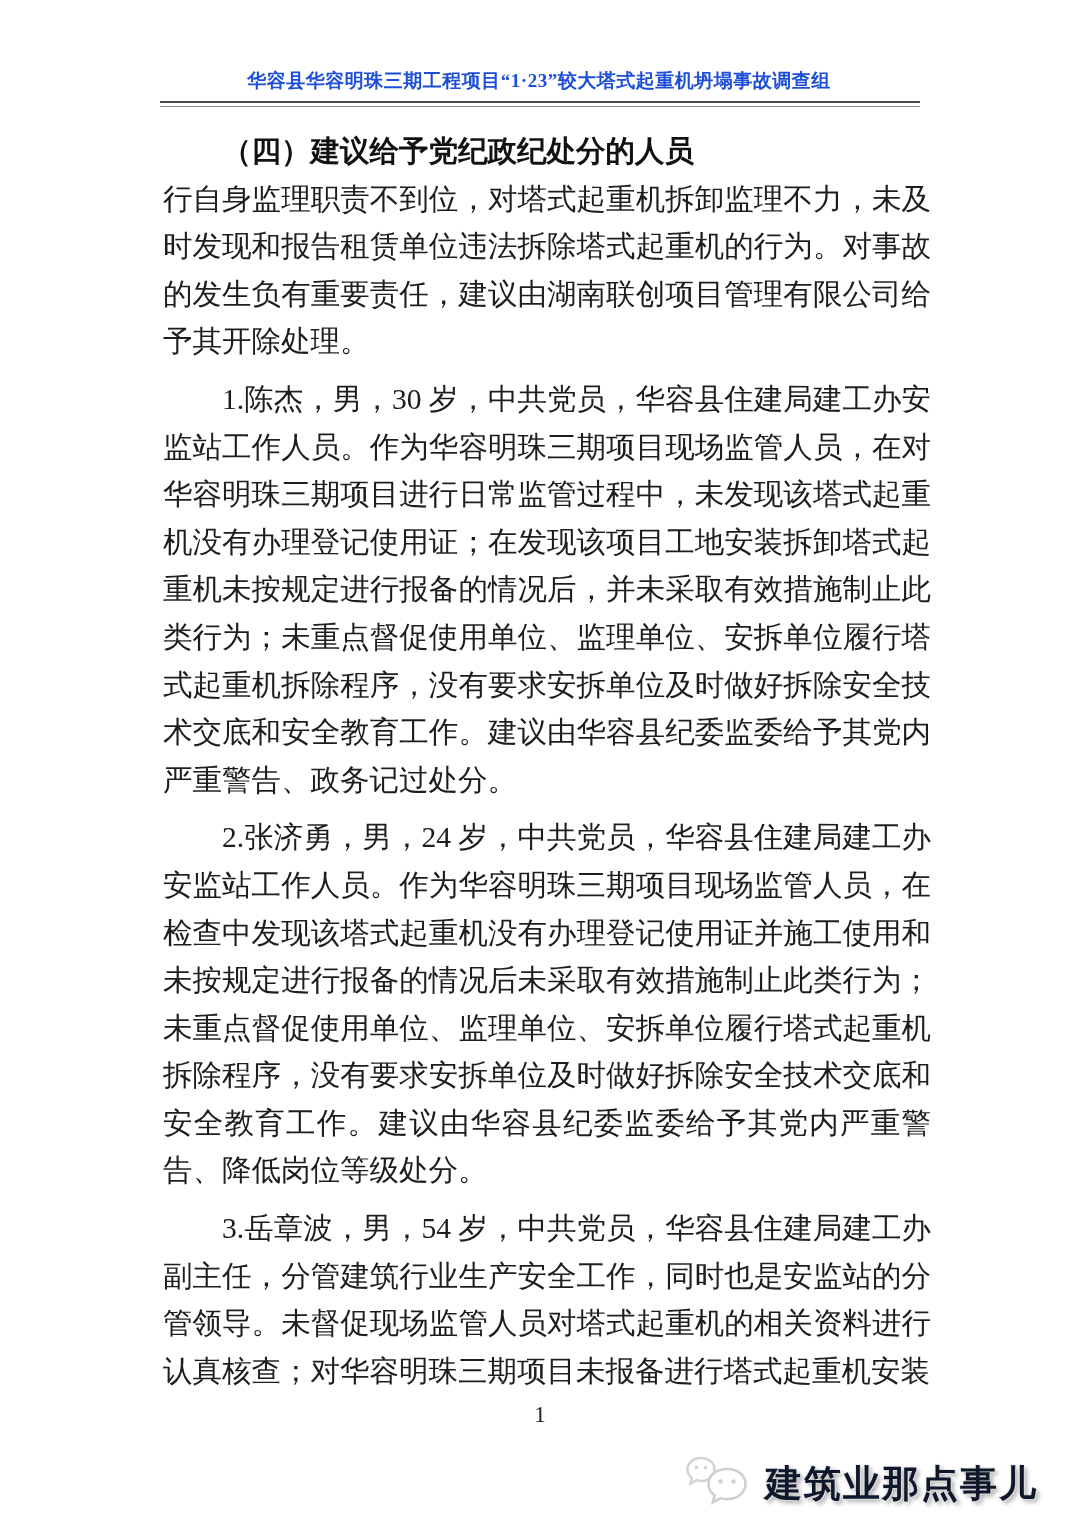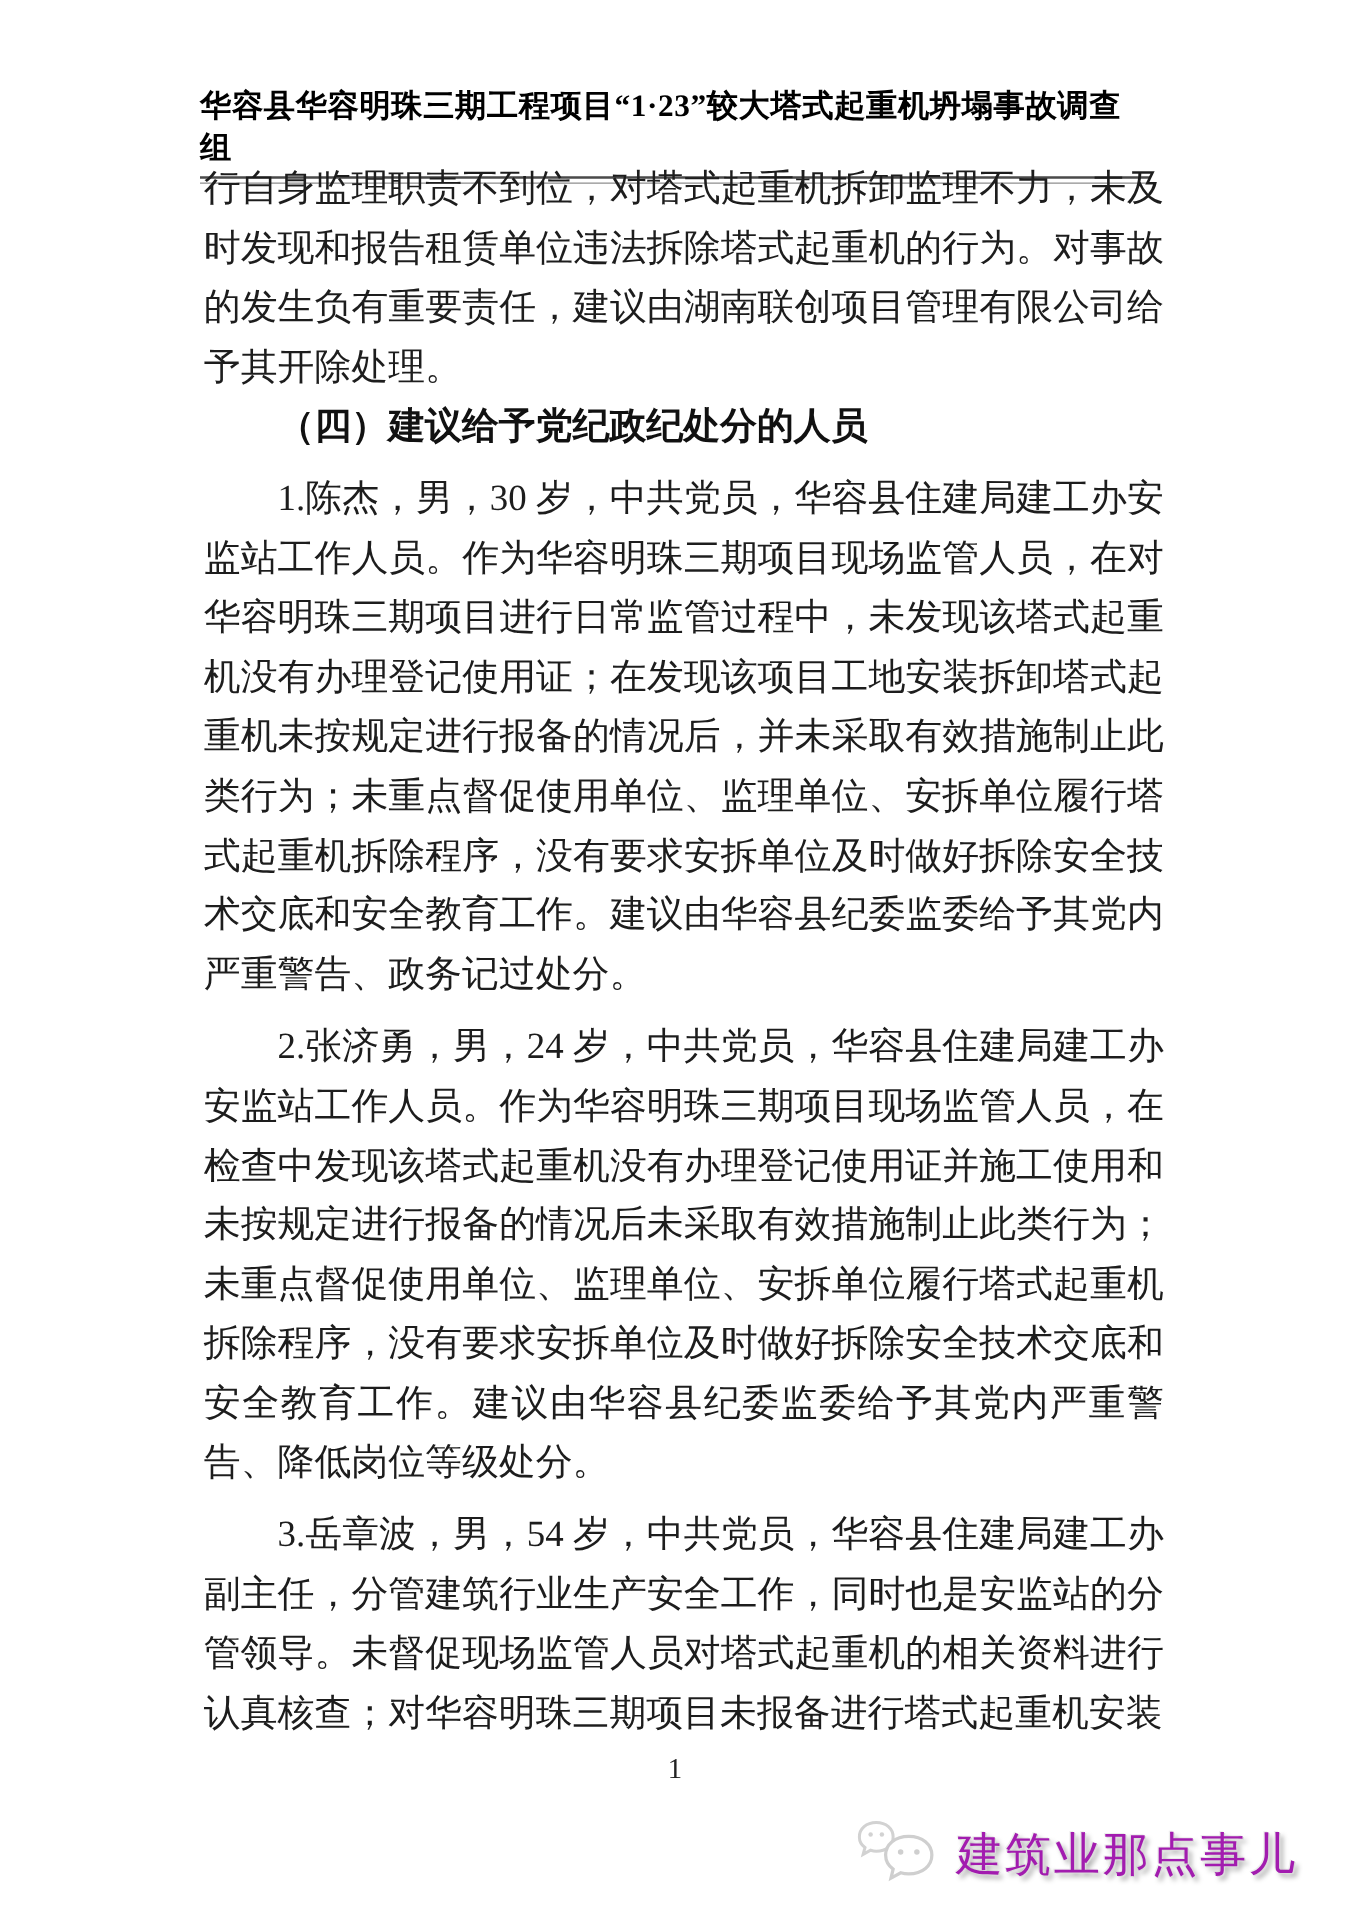--- a/index.html
+++ b/index.html
@@ -11,24 +11,24 @@
     overflow: hidden;
     font-family: "Liberation Serif", "DejaVu Serif", serif;
   }
   .header {
     position: absolute;
     top: 68px;
     left: 160px;
     width: 760px;
   }
   .header-title {
-    text-align: left;
-    font-size: 25px;
+    text-align: center;
+    font-size: 19px;
     letter-spacing: 0.5px;
-    color: #000000;
+    color: #1d4ed8;
     font-weight: 600;
     padding-right: 2px;
   }
   .header-rule {
     margin-top: 7px;
     height: 3px;
     border-top: 2px solid #4a4a4a;
     border-bottom: 1px solid #8f8f8f;
   }
   .content {
@@ -57,42 +57,42 @@
   .watermark {
     position: absolute;
     top: 1455px;
     right: 42px;
     display: flex;
     align-items: center;
     gap: 12px;
   }
   .wm-text {
     font-family: "Liberation Sans", "DejaVu Sans", sans-serif;
-    font-weight: 400;
+    font-weight: 700;
     font-size: 37px;
     letter-spacing: 2px;
-    color: #a21caf;
+    color: #0f172a;
     text-shadow: 1px 1px 0 #dcdcdc, 3px 3px 4px #a8a8a8, -1px -1px 0 #efefef;
     white-space: nowrap;
   }
   .wm-icon { display: block; }
 </style>
 </head>
 <body>
 
 <div class="page">
 
   <div class="header">
     <div class="header-title">华容县华容明珠三期工程项目“1·23”较大塔式起重机坍塌事故调查组</div>
     <div class="header-rule"></div>
   </div>
 
   <div class="content">
+    <p class="para heading">（四）建议给予党纪政纪处分的人员</p>
     <p class="para">行自身监理职责不到位，对塔式起重机拆卸监理不力，未及时发现和报告租赁单位违法拆除塔式起重机的行为。对事故的发生负有重要责任，建议由湖南联创项目管理有限公司给予其开除处理。</p>
-    <p class="para heading">（四）建议给予党纪政纪处分的人员</p>
     <p class="para indent">1.陈杰，男，30 岁，中共党员，华容县住建局建工办安监站工作人员。作为华容明珠三期项目现场监管人员，在对华容明珠三期项目进行日常监管过程中，未发现该塔式起重机没有办理登记使用证；在发现该项目工地安装拆卸塔式起重机未按规定进行报备的情况后，并未采取有效措施制止此类行为；未重点督促使用单位、监理单位、安拆单位履行塔式起重机拆除程序，没有要求安拆单位及时做好拆除安全技术交底和安全教育工作。建议由华容县纪委监委给予其党内严重警告、政务记过处分。</p>
     <p class="para indent">2.张济勇，男，24 岁，中共党员，华容县住建局建工办安监站工作人员。作为华容明珠三期项目现场监管人员，在检查中发现该塔式起重机没有办理登记使用证并施工使用和未按规定进行报备的情况后未采取有效措施制止此类行为；未重点督促使用单位、监理单位、安拆单位履行塔式起重机拆除程序，没有要求安拆单位及时做好拆除安全技术交底和安全教育工作。建议由华容县纪委监委给予其党内严重警告、降低岗位等级处分。</p>
     <p class="para indent">3.岳章波，男，54 岁，中共党员，华容县住建局建工办副主任，分管建筑行业生产安全工作，同时也是安监站的分管领导。未督促现场监管人员对塔式起重机的相关资料进行认真核查；对华容明珠三期项目未报备进行塔式起重机安装</p>
   </div>
 
   <div class="page-number">1</div>
 
   <div class="watermark">
     <svg class="wm-icon" width="68" height="58" viewBox="0 0 68 58" xmlns="http://www.w3.org/2000/svg">
 

